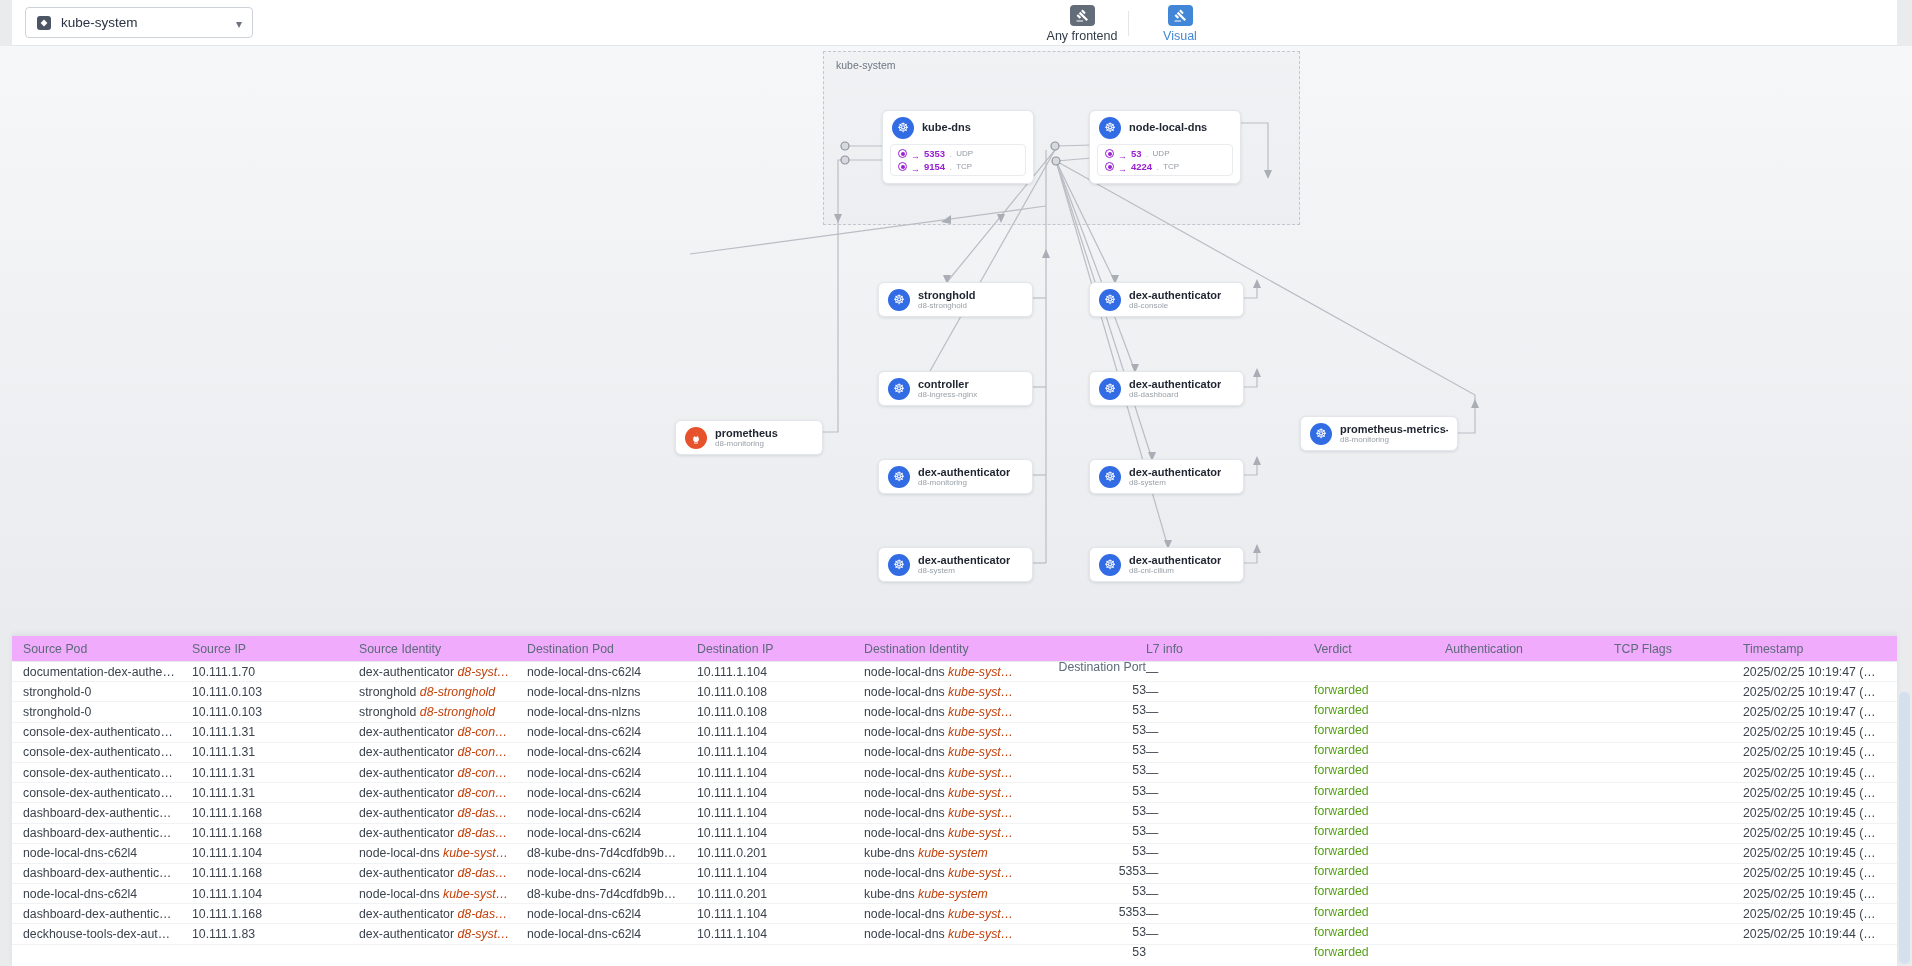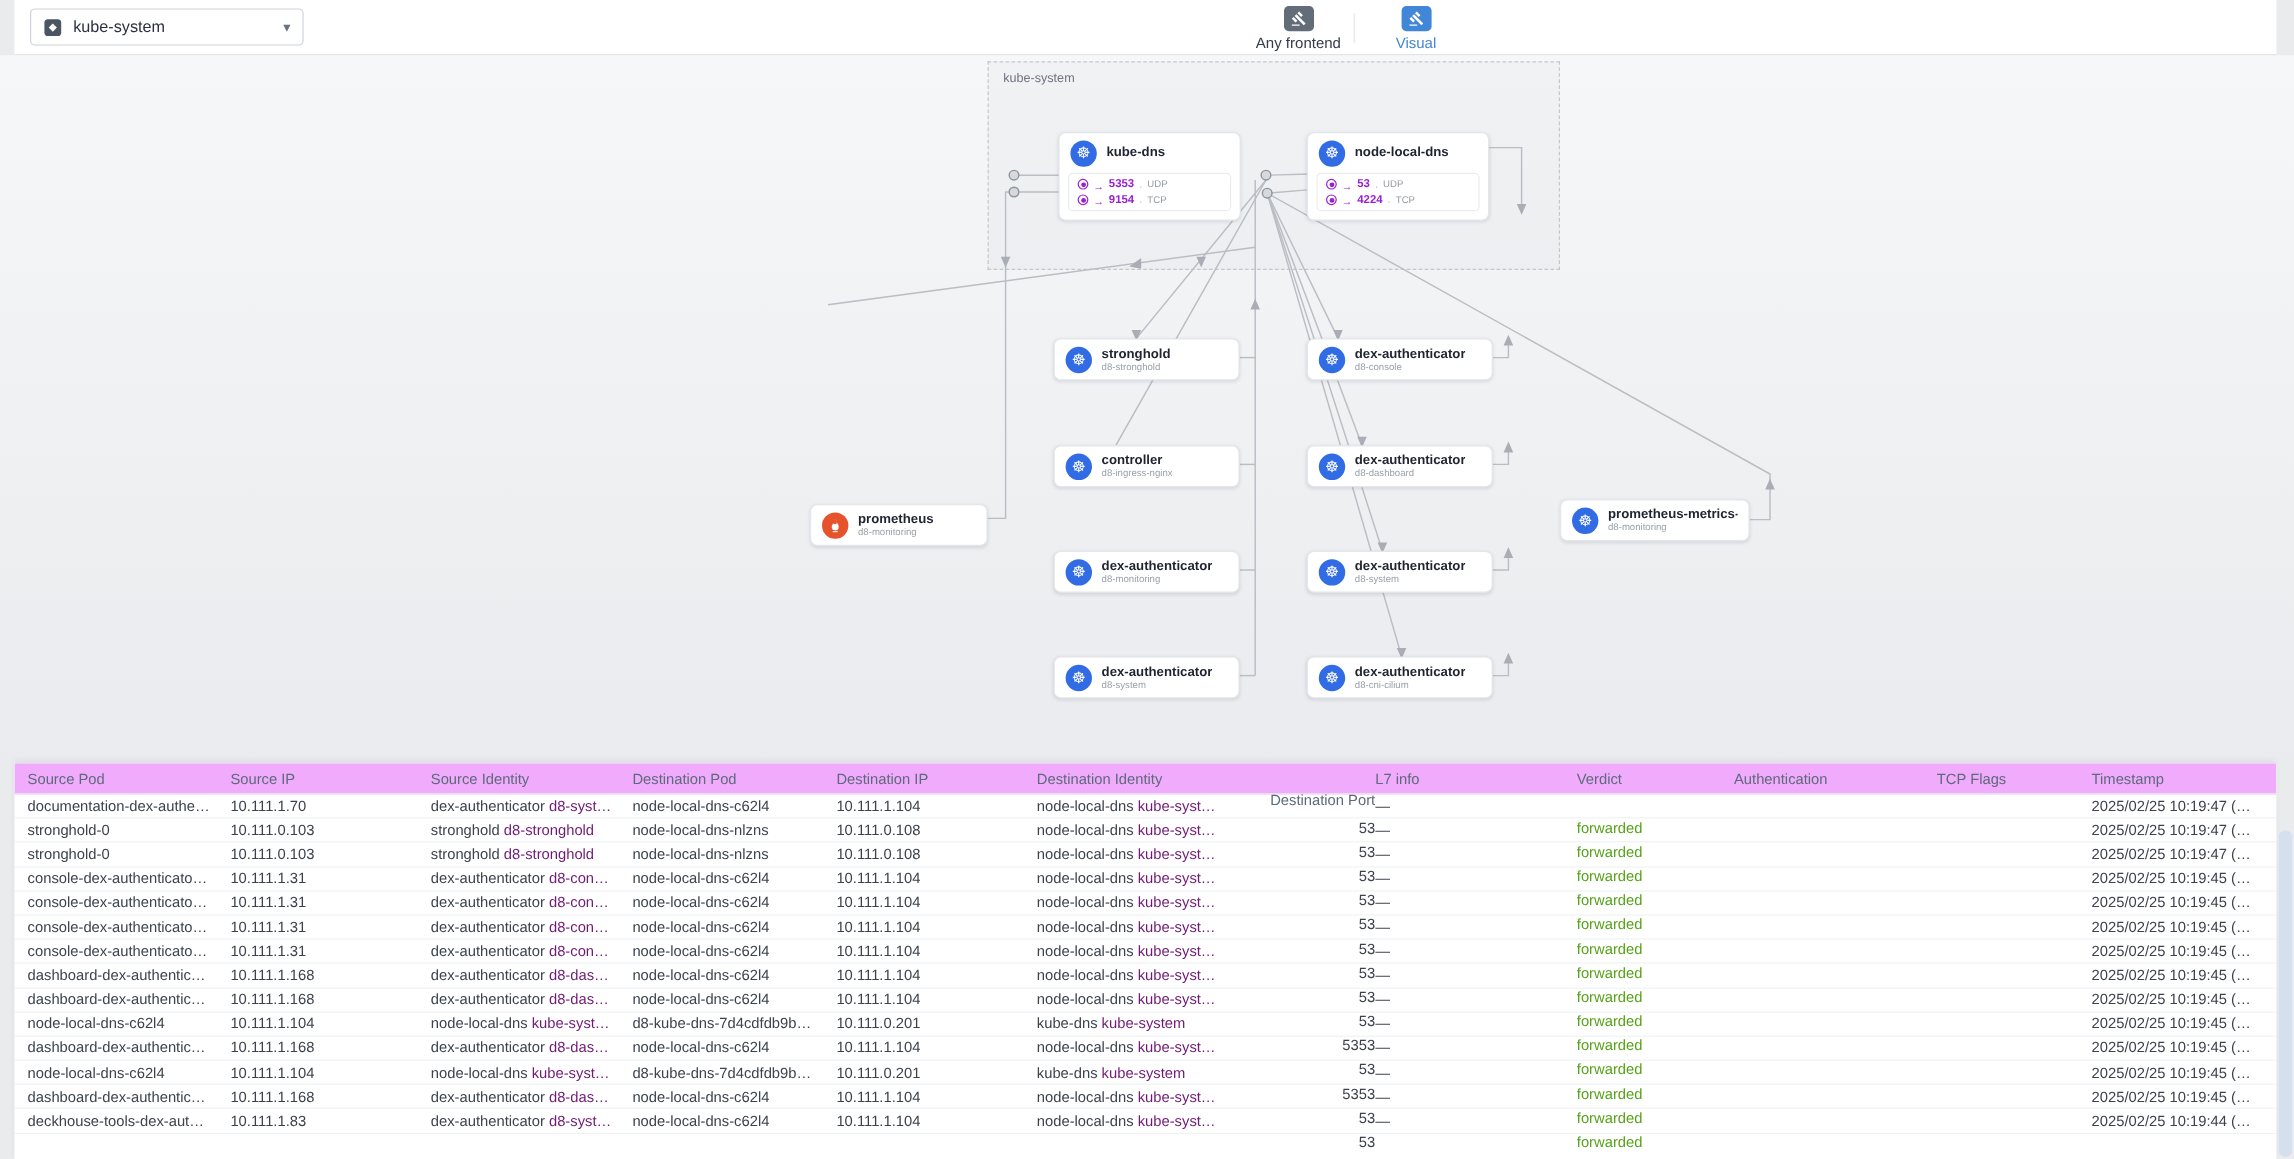--- a/index.html
+++ b/index.html
@@ -51,21 +51,21 @@
   .chevron-down::before { content:"⌄"; color:#4a5568; font-size:13px; position:relative; top:-3px; }
   .thead { height:26px; display:flex; align-items:center; padding-left:11px; border-bottom:1px solid #e8eaee; background:#f0abfc; }
   .thead .td { font-size:12.3px; color:#5d6a7a; font-weight:400; }
   .rows { }
   .tr { height:20.2px; display:flex; align-items:center; padding-left:11px; border-bottom:1px solid #f0f2f4; cursor:pointer; }
   .td { white-space:nowrap; overflow:hidden; font-size:12.3px; }
   .c1 { width:169px; } .c2 { width:167px; } .c3 { width:168px; } .c4 { width:170px; }
   .c5 { width:167px; } .c6 { width:178px; } .c7 { width:104px; text-align:right;margin-top:36px; }
   .c8 { width:168px; margin-left:0; } .c9 { width:131px; } .c10 { width:169px; }
   .c11 { width:129px; } .c12 { width:137px; }
-  .ident-ns { color:#701a75; }
+  .ident-ns { font-style:italic; color:#c2410c; }
   .verdict { color:#56a218;margin-top:36px; }
   .scrollbar { position:absolute; right:2px; top:692px; width:11px; height:272px; background:#d5e0ee; border-radius:5px; z-index:40; }
 </style>
 </head>
 <body>
 
 <div class="topbar">
   <div class="ns-select">
     <svg width="16" height="16" viewBox="0 0 16 16">
         <rect x="1" y="1" width="14" height="14" rx="3" fill="#4b5563"></rect>

